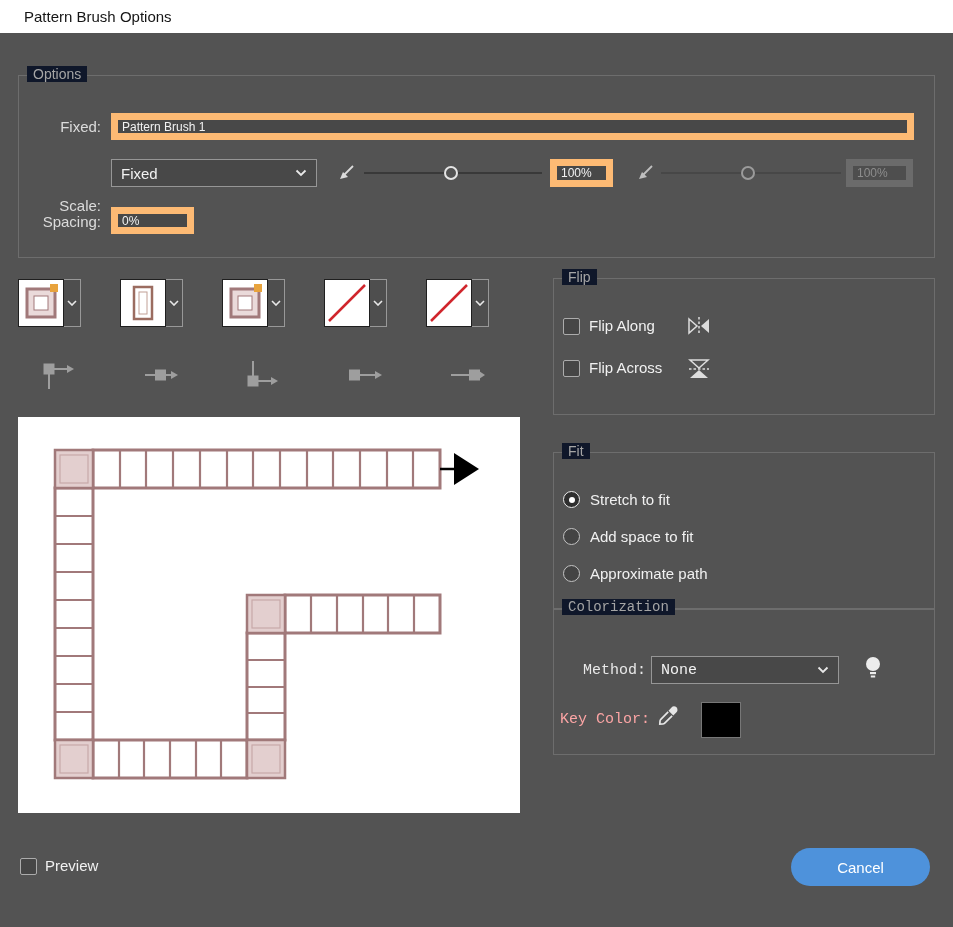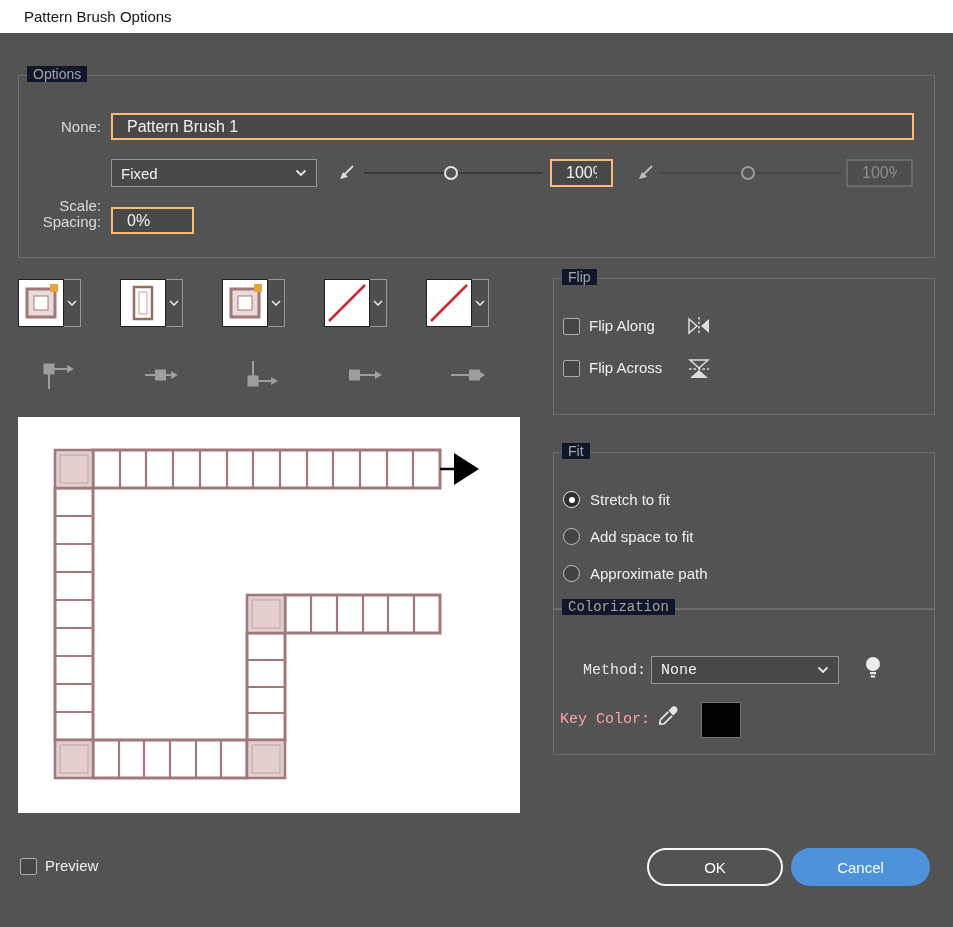--- a/index.html
+++ b/index.html
@@ -4,22 +4,22 @@
 <style>
   html,body{margin:0;padding:0;background:#3f3f3f;}
   .screen{position:relative;width:953px;height:927px;background:#535353;overflow:hidden;
           font-family:"Liberation Sans","DejaVu Sans",sans-serif;color:#e9e9e9;}
   .titlebar{position:absolute;left:0;top:0;width:100%;height:33px;background:#ffffff;color:#151515;
             display:flex;align-items:center;box-sizing:border-box;padding-left:24px;font-size:15px;}
   .group{position:absolute;border:1px solid #6d6d6d;box-sizing:border-box;}
   .legend{position:absolute;top:-10px;left:8px;background:#0f172a;padding:0 6px;color:#a5a5a5;font-size:14px;}
   .flabel{position:absolute;font-size:15px;color:#dcdcdc;text-align:right;}
   .text{position:absolute;font-size:15px;color:#f1f1f1;}
-  .input,.valuebox{position:absolute;background:#484848;border:2px solid #fdba74;color:#f2f2f2;
-          font-size:16px;padding:0 14px;box-sizing:border-box;font-family:inherit;outline:none;}
+  .input,.valuebox{position:absolute;background:#484848;border:7px solid #fdba74;color:#f2f2f2;
+          font-size:12px;padding:0 4px;box-sizing:border-box;font-family:inherit;outline:none;}
   .valuebox.disabled{border-color:#6b6b6b;color:#8d8d8d;background:#4e4e4e;}
   .select{position:absolute;background:#484848;border:1px solid #969696;display:flex;align-items:center;
           justify-content:space-between;padding:0 9px;font-size:15px;color:#f2f2f2;box-sizing:border-box;cursor:default;}
   .track{position:absolute;height:2px;background:#393939;}
   .track.disabled{background:#474747;}
   .knob{position:absolute;width:10px;height:10px;border:2px solid #e4e4e4;border-radius:50%;background:#535353;}
   .knob.disabled{border-color:#9b9b9b;}
   .checkbox{position:absolute;width:15px;height:15px;background:#464646;border:1px solid #acacac;border-radius:2px;box-sizing:content-box;}
   .radio{position:absolute;width:15px;height:15px;border:1px solid #c3c3c3;border-radius:50%;background:#434343;}
   .radio.selected{background:#2e2e2e;border-color:#ededed;}
@@ -41,21 +41,21 @@
 
 <div class="screen">
 
   <div class="titlebar">
     <span>Pattern Brush Options</span>
   </div>
 
   <div class="group" style="left:18px;top:75px;width:917px;height:183px;">
     <span class="legend">Options</span>
 
-    <span class="flabel" style="left:2px;top:42px;width:80px;">None:</span>
+    <span class="flabel" style="left:2px;top:42px;width:80px;">Fixed:</span>
     <input class="input" style="left: 92px; top: 37px; width: 803px; height: 27px;" value="Pattern Brush 1">
 
     <span class="flabel" style="left:2px;top:89px;width:80px;margin-top:32px;">Scale:</span>
     <div class="select" style="left:92px;top:83px;width:206px;height:28px;">
       <span>Fixed</span>
       <svg width="12" height="8" viewBox="0 0 12 8">
         <polyline points="1.5,1.5 6,6 10.5,1.5" fill="none" stroke="#e8e8e8" stroke-width="1.8"></polyline>
       </svg>
     </div>
 
@@ -294,20 +294,17 @@
     <span class="flabel" style="left:4px;top:102px;width:92px;color:#fca5a5;">Key Color:</span>
     <svg style="position:absolute;left:103px;top:95px;" width="24" height="24" viewBox="0 0 24 24">
       <path d="M14.5 3.5 a3.4 3.4 0 0 1 6 2.4 c0 0.9 -0.4 1.8 -1 2.4 l-3.2 3.2 -4.8 -4.8 z" fill="#e6e6e6"></path>
       <path d="M11.2 7.9 L3.8 15.3 c-0.5 0.5 -0.8 1.2 -0.8 1.9 L2.8 20.2 l3 -0.2 c0.7 0 1.4 -0.3 1.9 -0.8 L15.1 11.8" fill="none" stroke="#e6e6e6" stroke-width="1.7"></path>
     </svg>
     <div class="swatch" style="left:147px;top:93px;width:40px;height:36px;"></div>
   </div>
 
   <div class="checkbox" style="left:20px;top:858px;"></div>
   <span class="text" style="left:45px;top:857px;">Preview</span>
-  <div class="btn btn-ok" style="left:647px;top:848px;width:136px;">
-    <span>OK</span>
-  </div>
   <div class="btn btn-cancel" style="left:791px;top:848px;width:139px;">
     <span>Cancel</span>
   </div>
 
 </div>
 
 </body></html>

